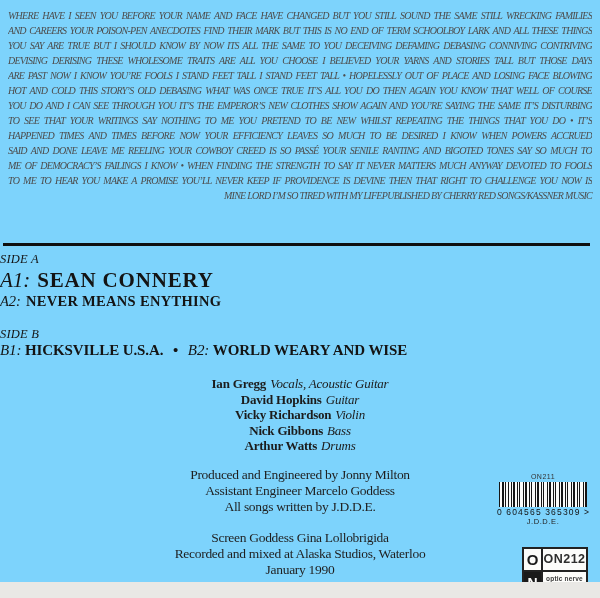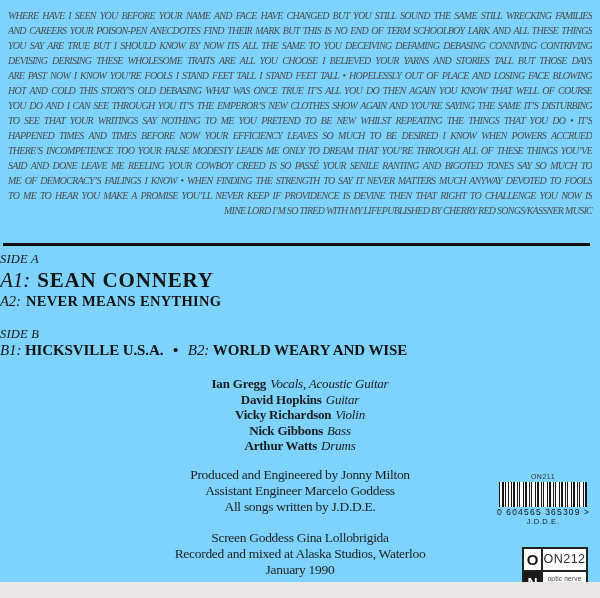--- a/index.html
+++ b/index.html
@@ -53,21 +53,21 @@
   .bc-digits{display:flex;justify-content:space-between;align-items:baseline;
              font-size:8.5px;line-height:9px;padding:0 1px;margin-top:1px;color:#111;}
   .bc-digits span{letter-spacing:1.2px;}
   .bc-arrow{letter-spacing:0 !important;}
   .bc-below{font-size:7.5px;line-height:9px;letter-spacing:0.6px;color:#222;}
   
   .label-box{position:absolute;left:522px;top:547px;width:62px;height:45px;
              border:2px solid #222;background:#fcfcfa;display:grid;
              grid-template-columns:19px 1fr;grid-template-rows:1fr 1fr;
              font-family:"Liberation Sans","DejaVu Sans",sans-serif;}
-  .lb-cell{display:flex;align-items:center;justify-content:center;}
+  .lb-cell{display:flex;align-items:center;justify-content:center;font-weight:bold;}
   .lb-o{border-right:2px solid #222;border-bottom:2px solid #222;
         font-weight:bold;font-size:15px;color:#1a1a1a;}
   .lb-n{border-right:2px solid #222;background:#1a1a1a;color:#fdfdfc;
         font-weight:bold;font-size:14px;}
   .lb-cat{border-bottom:2px solid #222;font-size:12.5px;letter-spacing:0.5px;color:#2e2e2e;}
   .lb-name{flex-direction:column;font-size:6.5px;line-height:7.5px;color:#3a3a3a;letter-spacing:0.2px;}
 </style>
 </head>
 <body>
 
@@ -76,21 +76,20 @@
   <div class="lyrics">
     <div class="lyric-line">WHERE HAVE I SEEN YOU BEFORE YOUR NAME AND FACE HAVE CHANGED BUT YOU STILL SOUND THE SAME STILL WRECKING FAMILIES</div>
     <div class="lyric-line">AND CAREERS YOUR POISON-PEN ANECDOTES FIND THEIR MARK BUT THIS IS NO END OF TERM SCHOOLBOY LARK AND ALL THESE THINGS</div>
     <div class="lyric-line">YOU SAY ARE TRUE BUT I SHOULD KNOW BY NOW ITS ALL THE SAME TO YOU DECEIVING DEFAMING DEBASING CONNIVING CONTRIVING</div>
     <div class="lyric-line">DEVISING DERISING THESE WHOLESOME TRAITS ARE ALL YOU CHOOSE I BELIEVED YOUR YARNS AND STORIES TALL BUT THOSE DAYS</div>
     <div class="lyric-line">ARE PAST NOW I KNOW YOU’RE FOOLS I STAND FEET TALL I STAND FEET TALL • HOPELESSLY OUT OF PLACE AND LOSING FACE BLOWING</div>
     <div class="lyric-line">HOT AND COLD THIS STORY’S OLD DEBASING WHAT WAS ONCE TRUE IT’S ALL YOU DO THEN AGAIN YOU KNOW THAT WELL OF COURSE</div>
     <div class="lyric-line">YOU DO AND I CAN SEE THROUGH YOU IT’S THE EMPEROR’S NEW CLOTHES SHOW AGAIN AND YOU’RE SAYING THE SAME IT’S DISTURBING</div>
     <div class="lyric-line">TO SEE THAT YOUR WRITINGS SAY NOTHING TO ME YOU PRETEND TO BE NEW WHILST REPEATING THE THINGS THAT YOU DO • IT’S</div>
     <div class="lyric-line">HAPPENED TIMES AND TIMES BEFORE NOW YOUR EFFICIENCY LEAVES SO MUCH TO BE DESIRED I KNOW WHEN POWERS ACCRUED</div>
-    <div class="lyric-line">THERE’S INCOMPETENCE TOO YOUR FALSE MODESTY LEADS ME ONLY TO DREAM THAT YOU’RE THROUGH ALL OF THESE THINGS YOU’VE</div>
     <div class="lyric-line">SAID AND DONE LEAVE ME REELING YOUR COWBOY CREED IS SO PASSÉ YOUR SENILE RANTING AND BIGOTED TONES SAY SO MUCH TO</div>
     <div class="lyric-line">ME OF DEMOCRACY’S FAILINGS I KNOW • WHEN FINDING THE STRENGTH TO SAY IT NEVER MATTERS MUCH ANYWAY DEVOTED TO FOOLS</div>
     <div class="lyric-line">TO ME TO HEAR YOU MAKE A PROMISE YOU’LL NEVER KEEP IF PROVIDENCE IS DEVINE THEN THAT RIGHT TO CHALLENGE YOU NOW IS</div>
     <div class="lyric-last">
       <span>MINE LORD I’M SO TIRED WITH MY LIFE</span>
       <span>PUBLISHED BY CHERRY RED SONGS/KASSNER MUSIC</span>
     </div>
   </div>
 
   <div class="divider"></div>

